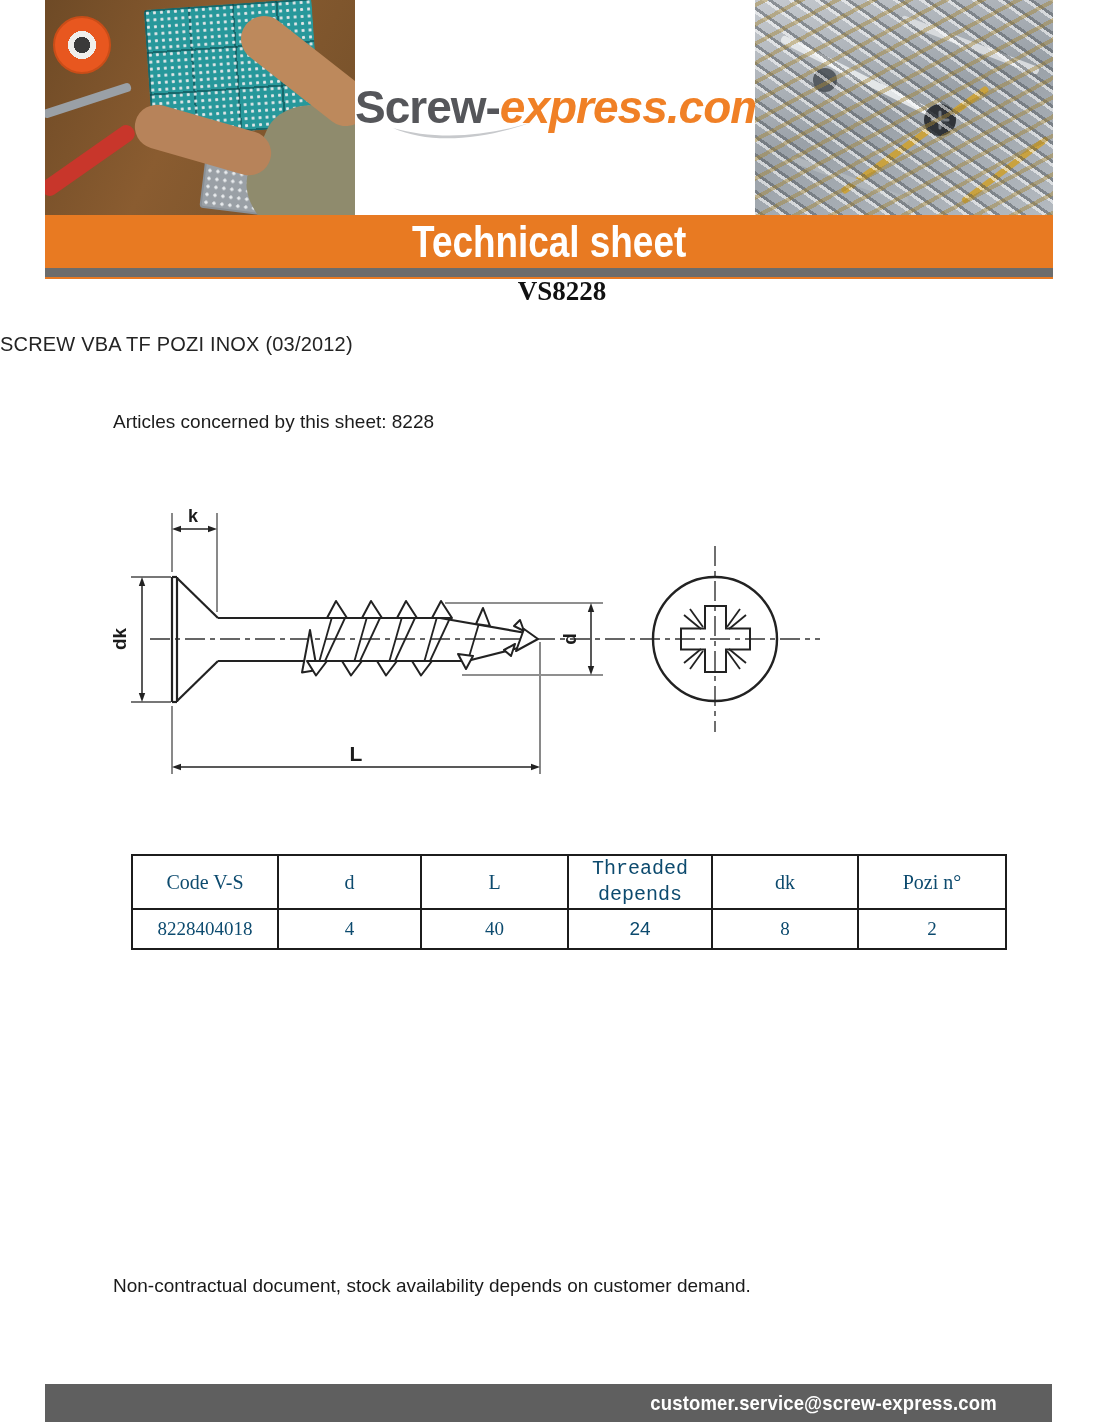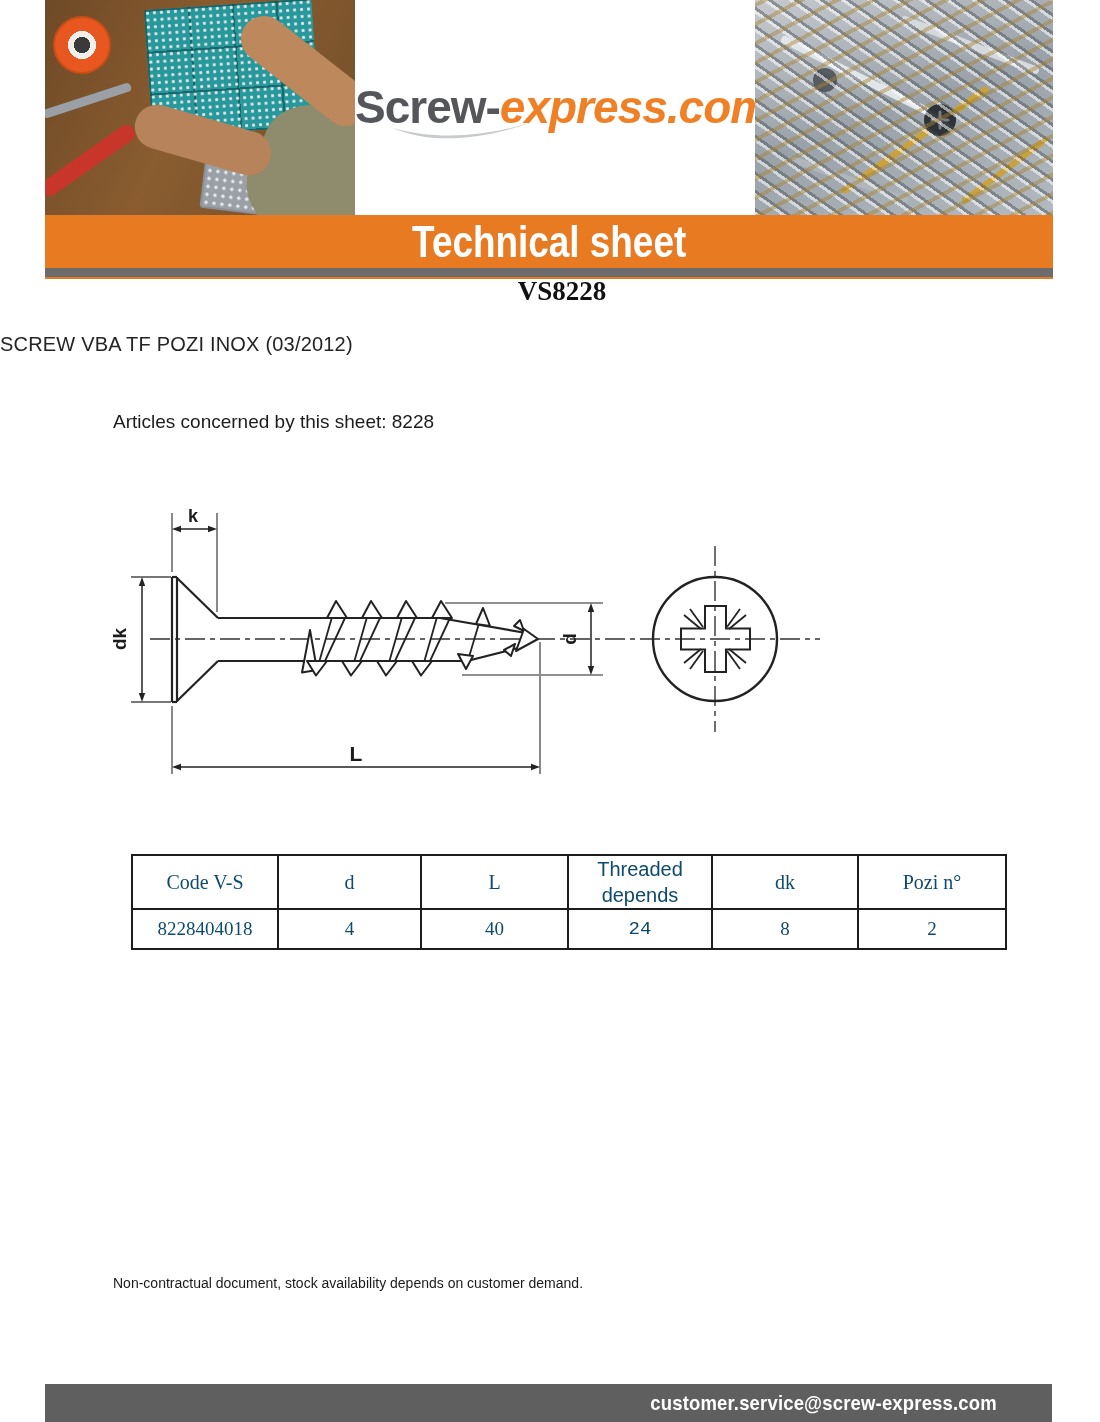--- a/index.html
+++ b/index.html
@@ -69,25 +69,25 @@
   .drawing { position:absolute; left:100px; top:485px; width:760px; height:300px; }
   .drawing text { font-family:"Liberation Sans", sans-serif; font-weight:bold; fill:#1b1b1b; }
 
   
   .dims { position:absolute; left:114px; top:854px; border-collapse:collapse;
     font-family:"Liberation Serif", serif; color:#0c4a6e;margin-left:17px; }
   .dims td { border:2px solid #1c1c1c; text-align:center; vertical-align:middle;
     padding:0 4px; background:#fff; }
   .dims .hrow td { height:44px; font-size:20px; }
   .dims .drow td { height:40px; font-size:19px; }
-  .dims .sans2 { font-family:Liberation Sans, sans-serif; font-size:15px; line-height:1.3; }
-  .dims .sans-small { font-family:Liberation Mono, monospace; font-size:13px; }
-
-  
-  .note { position:absolute; left:113px; top:1275px; font-size:14px; color:#1a1a1a; }
+  .dims .sans2 { font-family:Liberation Mono, monospace; font-size:15px; line-height:1.3; }
+  .dims .sans-small { font-family:Liberation Sans, sans-serif; font-size:13px; }
+
+  
+  .note { position:absolute; left:113px; top:1275px; font-size:19px; color:#1a1a1a; }
   .footer-bar { position:absolute; left:45px; top:1384px; width:1007px; height:52px;
     background:#5F5F5F; text-align:right; }
   .footer-bar span { display:inline-block; color:#fff; font-weight:bold; font-size:21px;
     line-height:38px; margin-right:55px; transform:scaleX(.88); transform-origin:right center;
     letter-spacing:.2px; }
 </style>
 </head>
 <body>
 
 <div class="page">

